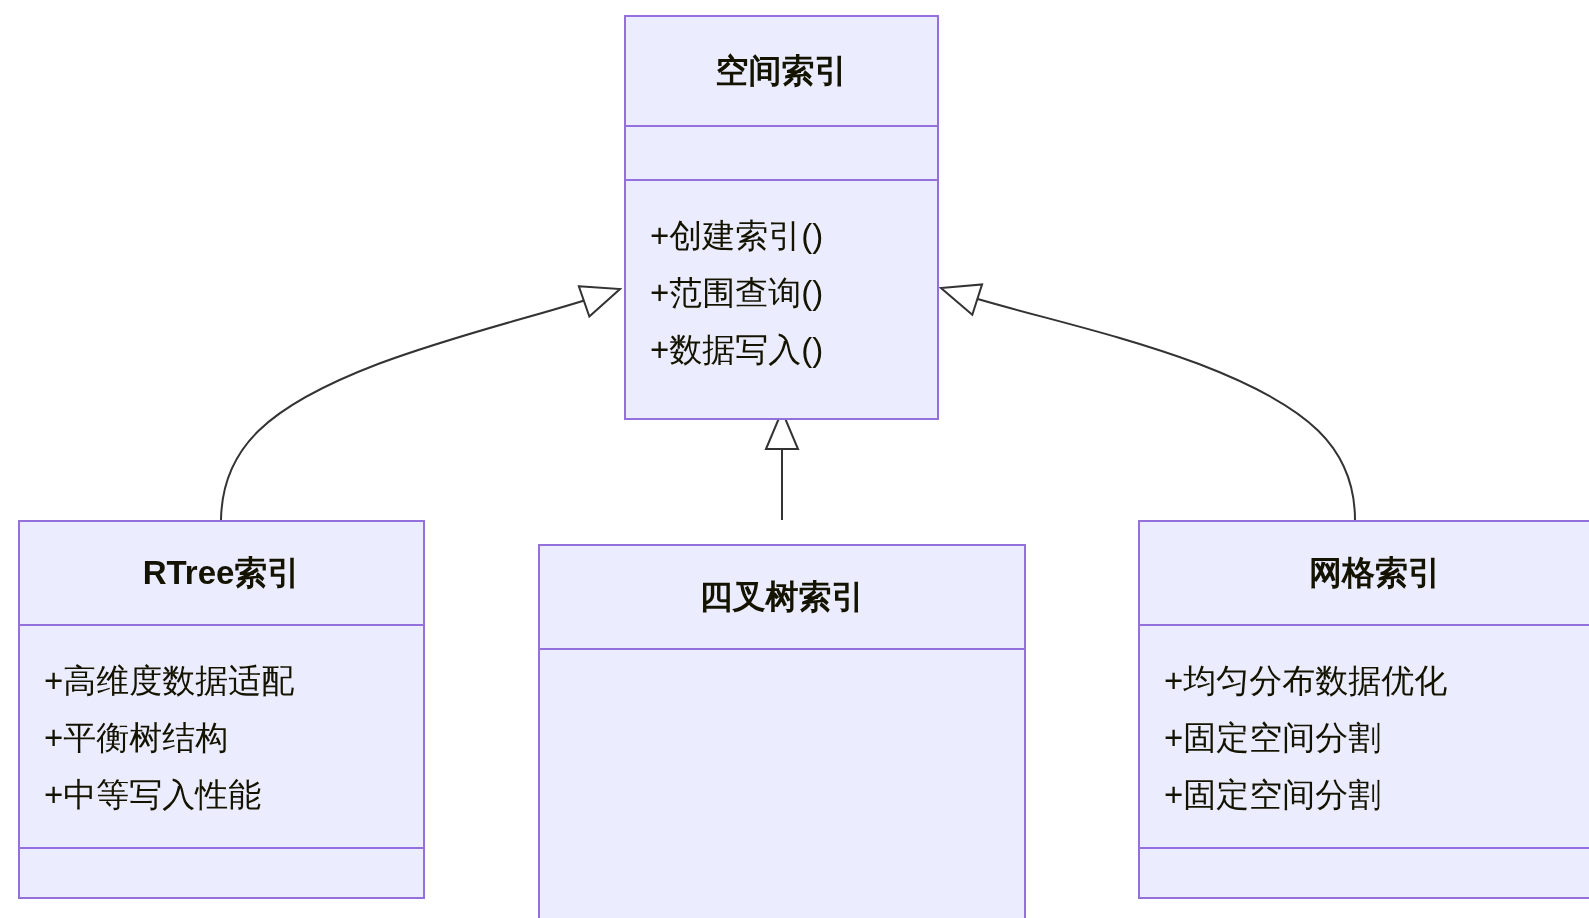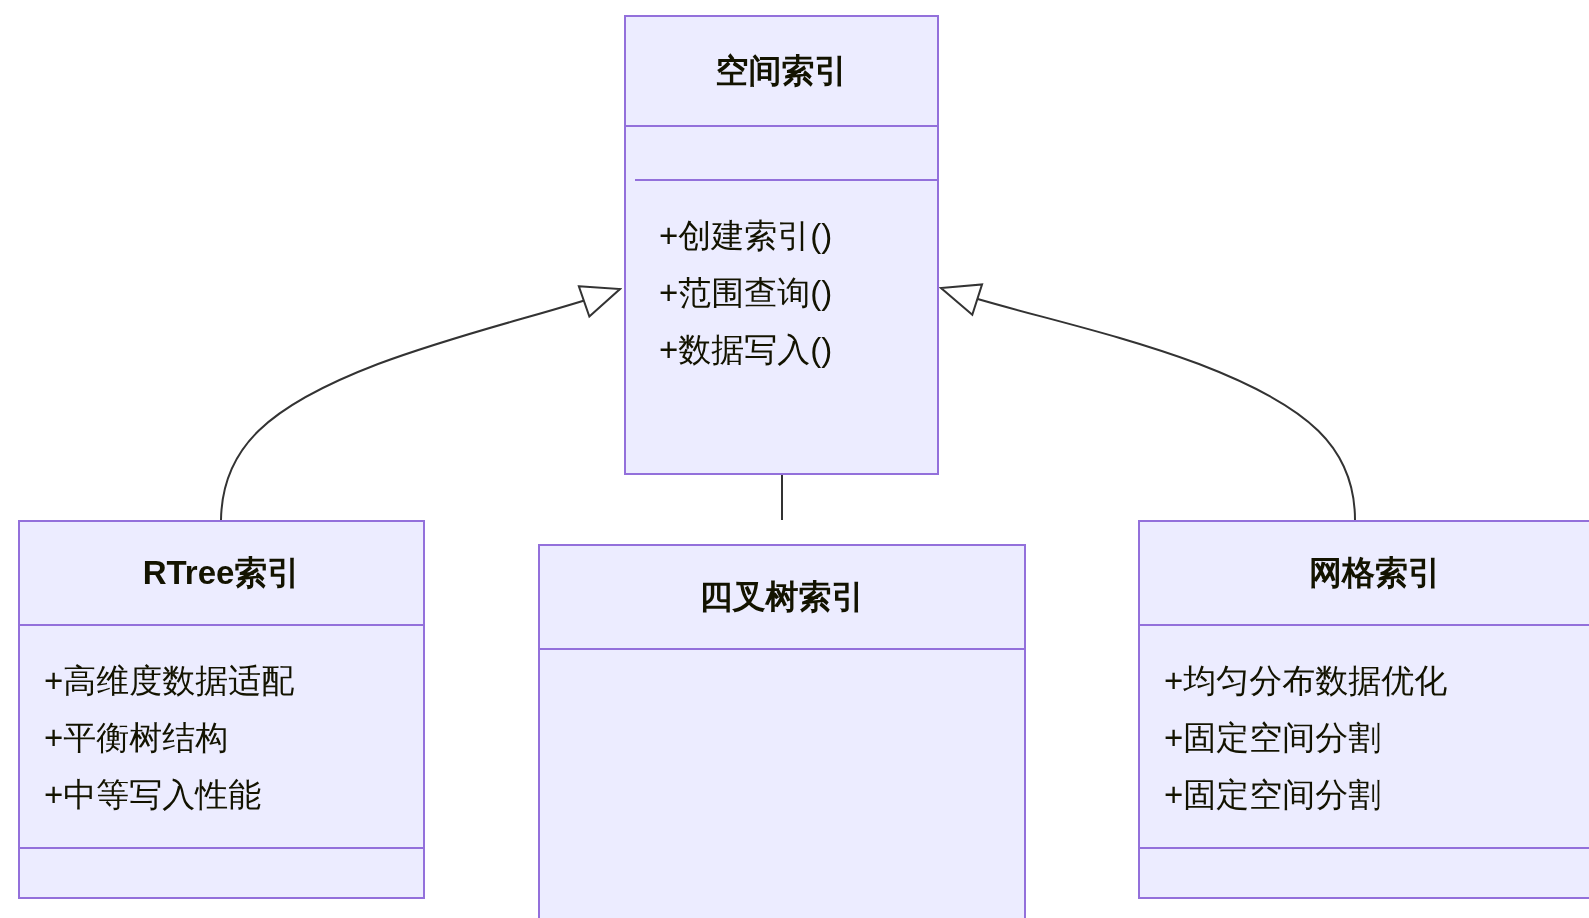--- a/index.html
+++ b/index.html
@@ -58,24 +58,24 @@
     <defs>
       <marker id="tri" markerUnits="userSpaceOnUse" markerWidth="42" markerHeight="36" refX="40" refY="18" orient="auto">
         <path class="arrowhead" d="M2,2 L40,18 L2,34 Z"></path>
       </marker>
     </defs>
     <path class="edge-path" marker-end="url(#tri)" d="M 221 520 C 222 448 268 406 378 364 C 470 330 548 314 620 289"></path>
     <path class="edge-path" marker-end="url(#tri)" d="M 782 520 L 782 411"></path>
     <path class="edge-path" marker-end="url(#tri)" d="M 1355 520 C 1355 448 1309 406 1199 364 C 1107 330 1022 314 941 288"></path>
   </svg>
 
-  <div class="class-box" style="left:624px;top:15px;width:315px;height:460px">
+  <div class="class-box" style="left:624px;top:15px;width:315px;height:405px">
     <div class="cb-title parent-title">空间索引</div>
     <div class="cb-section parent-attrs"></div>
-    <div class="cb-section cb-members" style="flex:1 1 auto;margin-left:9px;">
+    <div class="cb-section cb-members" style="flex:1 1 auto;">
       <div>+创建索引()</div>
       <div>+范围查询()</div>
       <div>+数据写入()</div>
     </div>
   </div>
 
   <div class="class-box" style="left:18px;top:520px;width:407px;height:379px">
     <div class="cb-title child-title">RTree索引</div>
     <div class="cb-section cb-members child-attrs">
       <div>+高维度数据适配</div>

